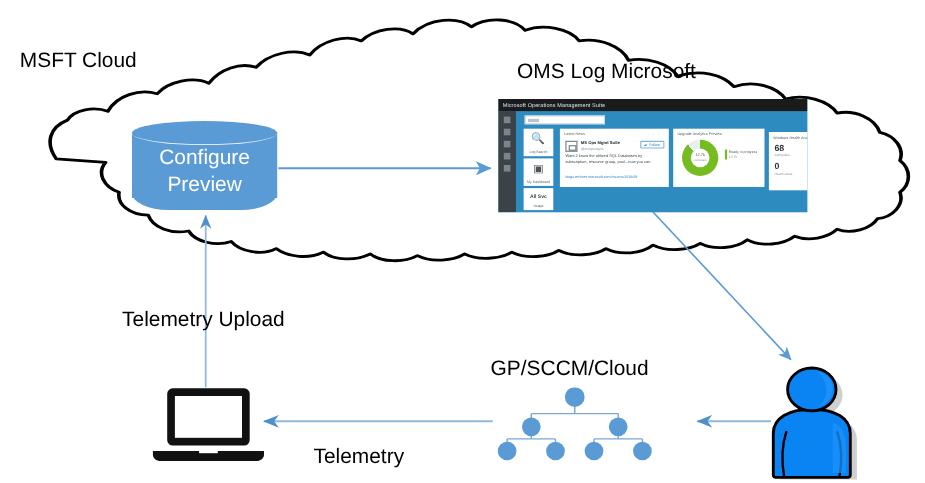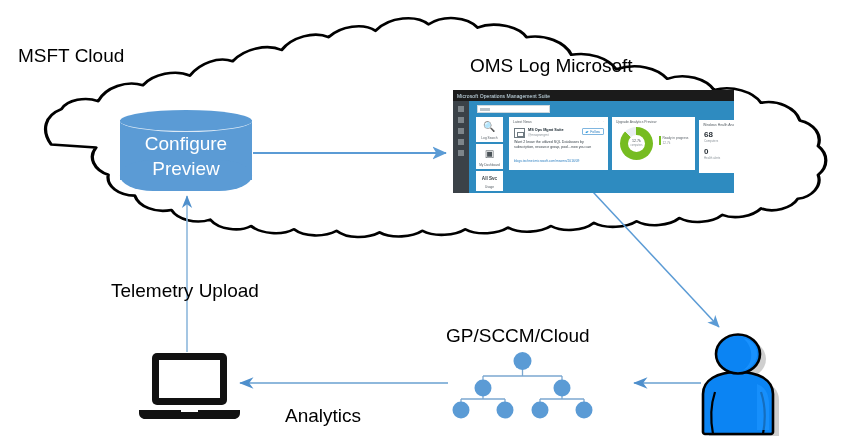--- a/index.html
+++ b/index.html
@@ -284,21 +284,21 @@
 
   <div class="abs label" id="lbl-msft-cloud">MSFT Cloud</div>
 
   <div class="abs label" id="lbl-oms">OMS Log Microsoft</div>
 
   <div class="abs label" id="lbl-telemetry-upload">Telemetry Upload</div>
 
   <div class="abs label" id="lbl-gp">GP/SCCM/Cloud</div>
 
   <div class="abs label" id="lbl-configure">
-    <div>Analytics</div>
+    <div>Telemetry</div>
     
   </div>
 
   <div class="abs" id="cyl">
     <div class="body"></div>
     <div class="bottom"></div>
     <div class="top"></div>
     <div class="cyl-text">
       <div>Configure</div>
       <div>Preview</div>

